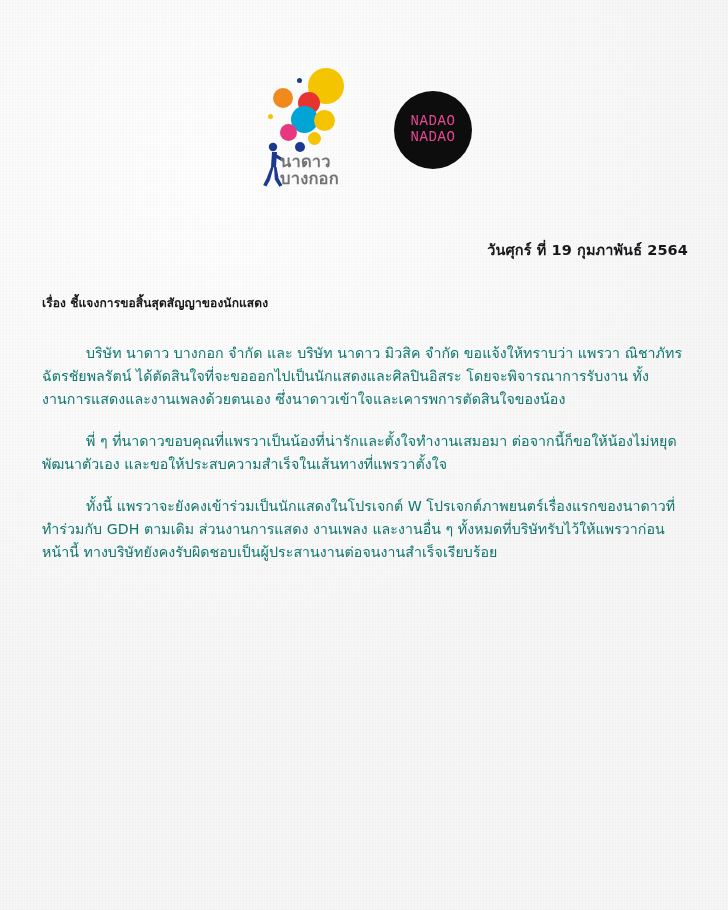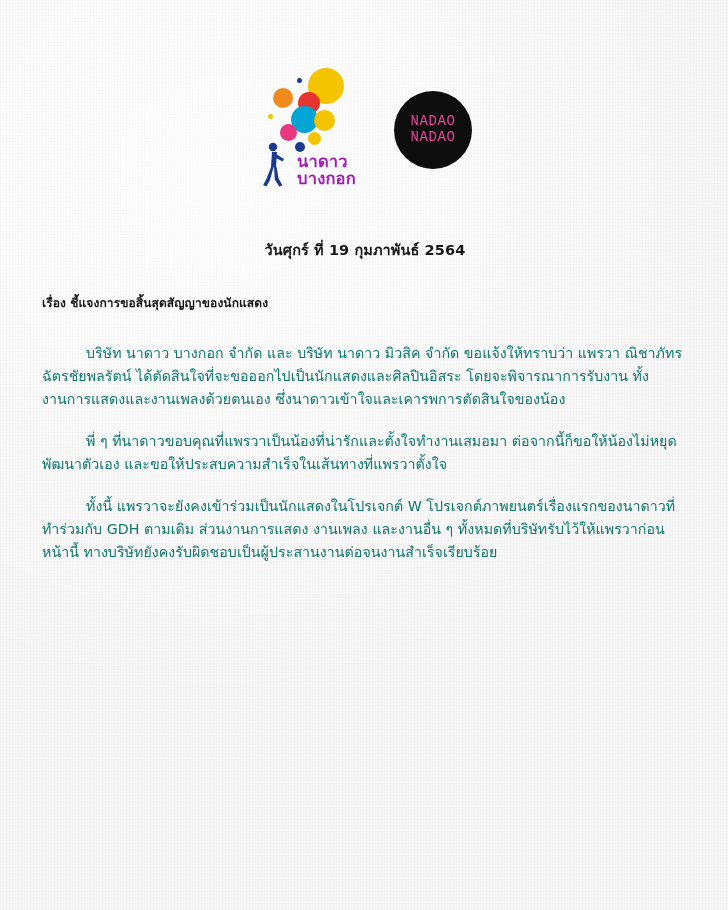--- a/index.html
+++ b/index.html
@@ -68,24 +68,24 @@
   .walker {
     position: absolute;
     left: 4px;
     bottom: 0;
     width: 30px;
     height: 46px;
   }
 
   .wordmark {
     position: absolute;
-    left: 41px;
+    left: 24px;
     bottom: 1px;
     line-height: 1.04;
-    color: #a21caf;
+    color: #737373;
     font-family: "DejaVu Sans", "Liberation Sans", sans-serif;
     font-size: 16.5px;
     font-weight: 700;
     letter-spacing: 0.2px;
     white-space: nowrap;
   }
   .wordmark span { display: block; }
 
   .nadao-music {
     width: 78px;
@@ -110,21 +110,21 @@
   
   .doc-body {
     position: absolute;
     left: 42px;
     top: 240px;
     width: 646px;
     color: #17171b;
   }
 
   .date-line {
-    text-align: center;
+    text-align: right;
     font-family: "DejaVu Sans", "Liberation Sans", sans-serif;
     font-size: 14.5px;
     font-weight: 700;
     letter-spacing: 0.1px;
     margin: 0 0 34px 0;
     line-height: 1.4;
   }
 
   .subject-line {
     font-family: "DejaVu Sans", "Liberation Sans", sans-serif;

